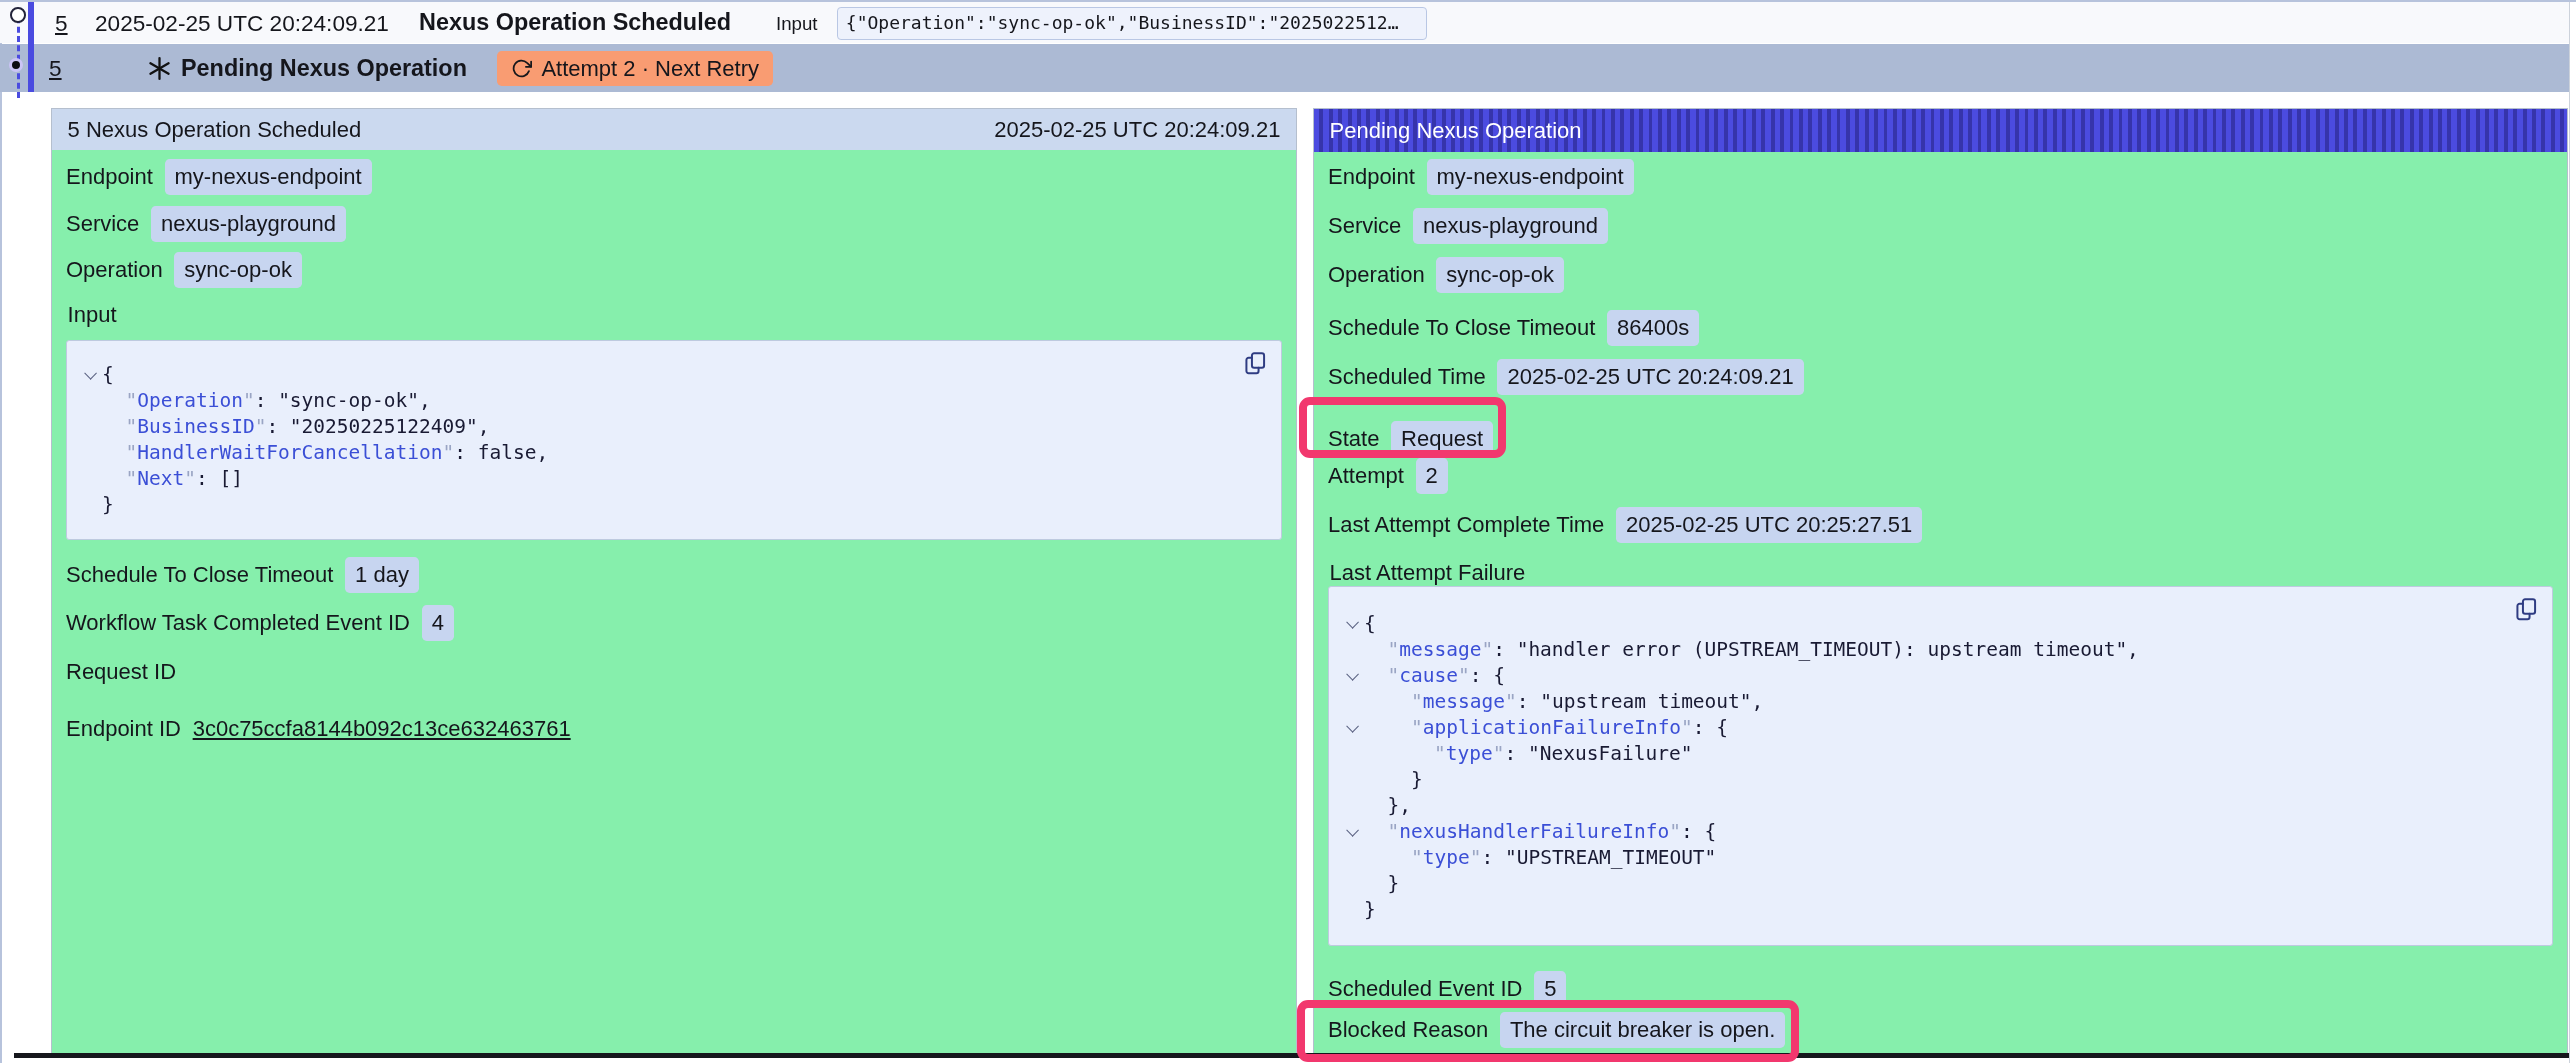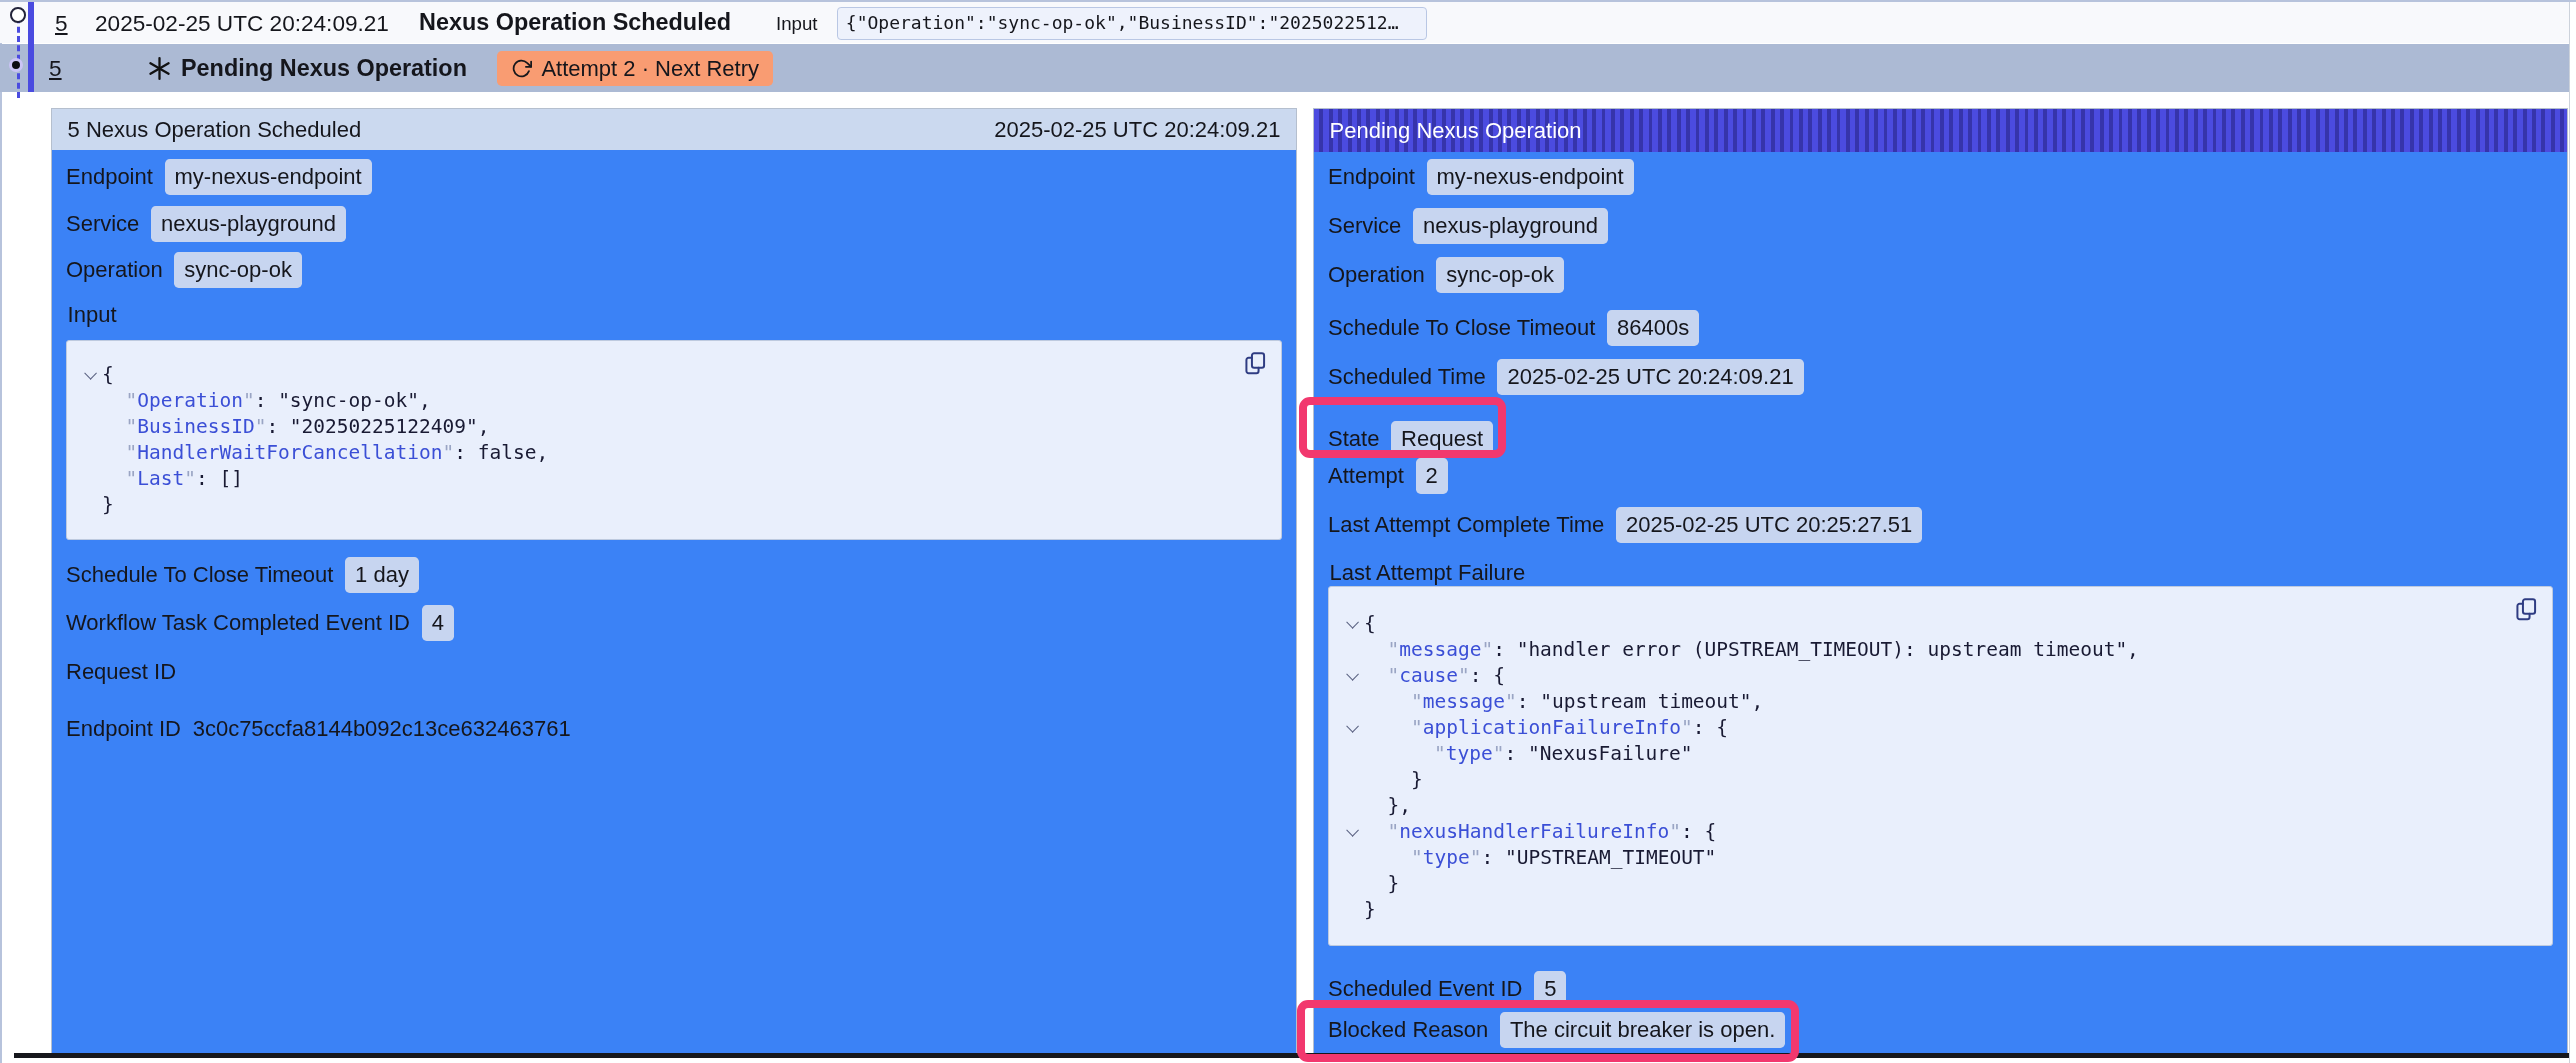--- a/index.html
+++ b/index.html
@@ -33,30 +33,30 @@
                gap:9.4px;background:var(--retry-badge-bg);border-radius:4.7px;padding:0 14px;font-size:22px}
   .retry-badge svg{width:21px;height:21px}
 
   
   .tl-dash{position:absolute;left:17px;top:7.8px;height:90px;width:0;border-left:3.1px dashed var(--accent-indigo)}
   .tl-open{position:absolute;left:10px;top:7px;width:15.6px;height:15.6px;border:2.3px solid #23243A;background:#fff;border-radius:50%}
   .tl-fill{position:absolute;left:8.6px;top:58px;width:14px;height:14px;background:#0C0C12;border:3.9px solid #CBC4F6;border-radius:50%}
   .tl-bar{position:absolute;left:28px;top:2.3px;width:6.2px;height:90px;background:var(--accent-indigo)}
 
   
-  .panel{position:absolute;top:108px;height:946px;background:#3b82f6;border:1.6px solid var(--panel-border);z-index:1}
+  .panel{position:absolute;top:108px;height:946px;background:#86efac;border:1.6px solid var(--panel-border);z-index:1}
   .panel-left{left:51px;width:1246px}
   .panel-right{left:1313px;width:1255px}
   .phead{position:absolute;left:0;top:0;right:0;height:41px;display:flex;align-items:center;
          justify-content:space-between;padding:0 15.6px;background:var(--header-bg);font-size:22px}
   .phead-striped{height:43px;color:#fff;
      background:repeating-linear-gradient(90deg,#4B4BE0 0 5.5px,var(--stripe-dark) 5.5px 9.4px)}
   .frow{position:absolute;left:14px;display:flex;align-items:center;gap:11.7px;height:36px;font-size:22px;white-space:nowrap}
   .fbadge{background:var(--badge-bg);border-radius:4.7px;padding:4.7px 10px}
-  .flink{color:var(--text);}
+  .flink{color:var(--text);text-decoration:underline}
   .seclab{position:absolute;left:15.6px;font-size:22px}
 
   
   .codeblock{position:absolute;left:14px;right:14px;background:var(--code-bg);
              border:1.6px solid var(--code-border);border-radius:3.1px;
              font-family:"DejaVu Sans Mono",monospace;font-size:19.5px;line-height:26px}
   .codeblock .copy{position:absolute;right:12.5px;top:9.4px;width:26.5px;height:26.5px;cursor:pointer}
   .cb-left{top:231px;height:200px;padding-top:21px}
   .cb-right{top:477px;height:360px;padding-top:24px}
   .cline{display:flex;padding-left:11.7px}
@@ -155,21 +155,21 @@
         <div class="cline">
           <span class="gut"></span>
           <span class="ctext" style="padding-left: 23.4px;"><span class="jq">"</span><span class="jk">BusinessID</span><span class="jq">"</span><span class="jp">: </span><span class="jv">"20250225122409",</span></span>
         </div>
         <div class="cline">
           <span class="gut"></span>
           <span class="ctext" style="padding-left: 23.4px;"><span class="jq">"</span><span class="jk">HandlerWaitForCancellation</span><span class="jq">"</span><span class="jp">: </span><span class="jv">false,</span></span>
         </div>
         <div class="cline">
           <span class="gut"></span>
-          <span class="ctext" style="padding-left: 23.4px;"><span class="jq">"</span><span class="jk">Last</span><span class="jq">"</span><span class="jp">: </span><span class="jv">[]</span></span>
+          <span class="ctext" style="padding-left: 23.4px;"><span class="jq">"</span><span class="jk">Next</span><span class="jq">"</span><span class="jp">: </span><span class="jv">[]</span></span>
         </div>
         <div class="cline">
           <span class="gut"></span>
           <span class="ctext" style="padding-left: 0px;"><span class="jp">}</span></span>
         </div>
       </div>
 
     <div class="frow" style="top:448px">
       <span>Schedule To Close Timeout</span>
       <span class="fbadge">1 day</span>

